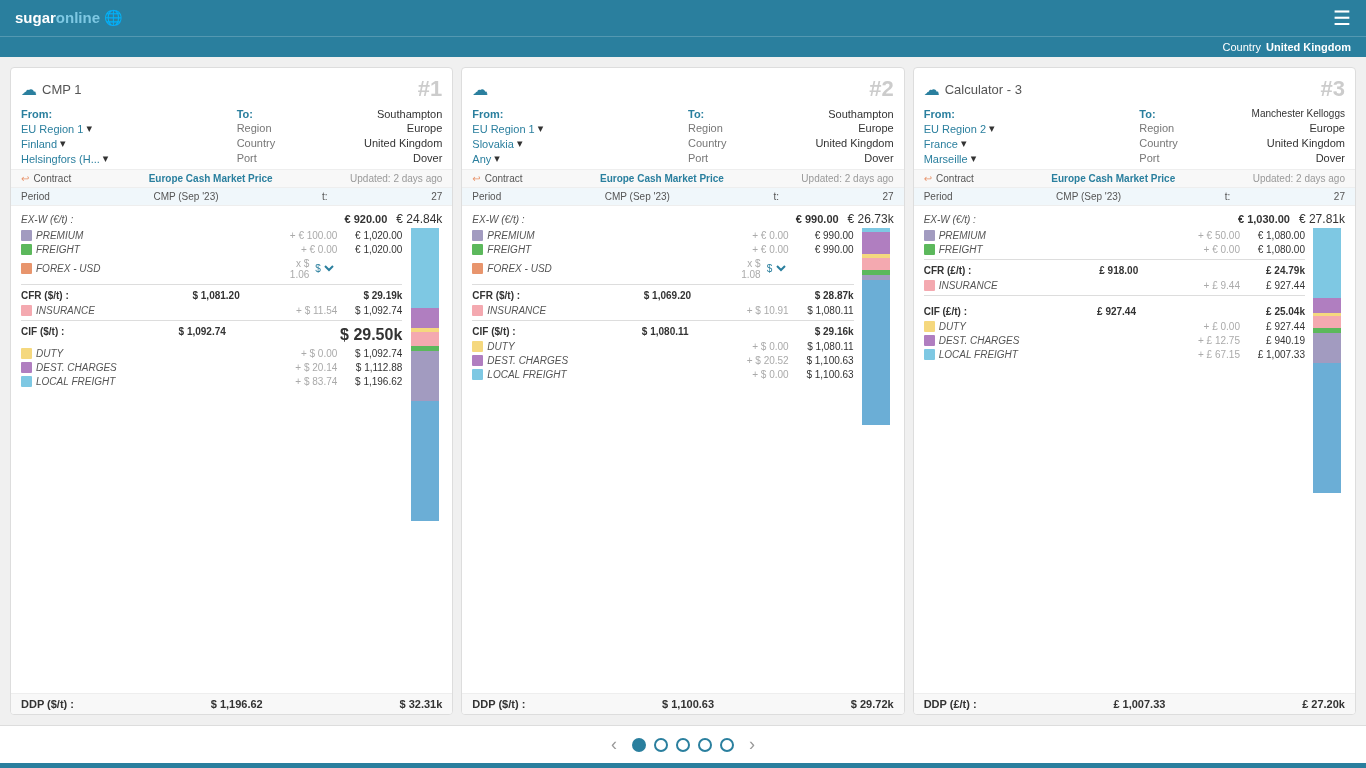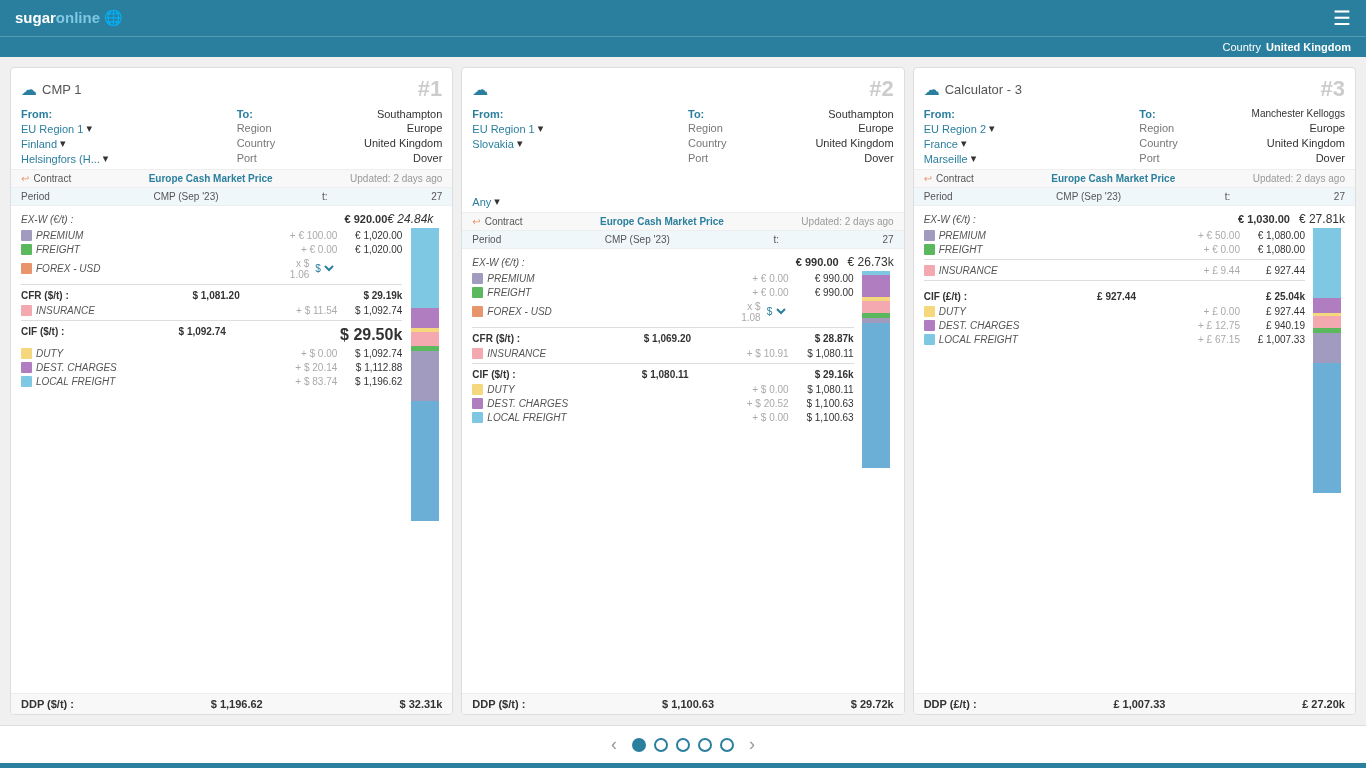--- a/index.html
+++ b/index.html
@@ -260,21 +260,21 @@
       <span>CMP (Sep '23)</span>
       <span>t:</span>
       <span>27</span>
     </div>
     <div class="card-body">
       <div class="price-section">
 
         <div class="price-row">
           <span class="price-label" style="font-style:italic;">EX-W (€/t) :</span>
           <span style="font-weight:bold;color:#333;font-size:11px;">€ 920.00</span>
-          <span style="width:55px;color:#333;font-style:italic;">€ 24.84k</span>
+          <span style="width:55px;text-align:right;color:#333;">€ 24.84k</span>
         </div>
 
         <div style="display:flex;gap:5px;">
           <div style="flex:1;">
 
             <div class="item-row">
               <span class="sq" style="background:#a29bc0;"></span>
               <span class="item-name">PREMIUM</span>
               <span class="item-plus">+ € 100.00</span>
               <span class="item-cum">€ 1,020.00</span>
@@ -383,21 +383,21 @@
           <span>Europe</span>
         </div>
         <div style="display:flex;align-items:center;gap:3px;">
           <span style="color:#2a7f9e;">Slovakia</span>
           <span>▾</span>
         </div>
         <div style="display:flex;justify-content:space-between;">
           <span style="color:#777;">Country</span>
           <span>United Kingdom</span>
         </div>
-        <div style="display:flex;align-items:center;gap:3px;margin-top:43px;">
+        <div style="display:flex;align-items:center;gap:3px;">
           <span style="color:#2a7f9e;">Any</span>
           <span>▾</span>
         </div>
         <div style="display:flex;justify-content:space-between;">
           <span style="color:#777;">Port</span>
           <span>Dover</span>
         </div>
       </div>
     </div>
     <div class="contract-bar">
@@ -570,20 +570,25 @@
               <span class="item-plus">+ € 50.00</span>
               <span class="item-cum">€ 1,080.00</span>
             </div>
             <div class="item-row">
               <span class="sq" style="background:#5cb85c;"></span>
               <span class="item-name">FREIGHT</span>
               <span class="item-plus">+ € 0.00</span>
               <span class="item-cum">€ 1,080.00</span>
             </div>
             <div class="section-divider"></div>
+            <div style="display:flex;justify-content:space-between;padding:2px 0;">
+              <span style="font-weight:bold;font-size:10px;">CFR (£/t) :</span>
+              <span style="font-weight:bold;font-size:10px;">£ 918.00</span>
+              <span style="font-weight:bold;font-size:10px;">£ 24.79k</span>
+            </div>
             <div class="item-row">
               <span class="sq" style="background:#f4a9b0;"></span>
               <span class="item-name">INSURANCE</span>
               <span class="item-plus">+ £ 9.44</span>
               <span class="item-cum">£ 927.44</span>
             </div>
             <div class="section-divider"></div>
             <div style="display:flex;justify-content:space-between;padding:2px 0;margin-top:8px;">
               <span style="font-weight:bold;font-size:10px;">CIF (£/t) :</span>
               <span style="font-weight:bold;font-size:10px;">£ 927.44</span>

